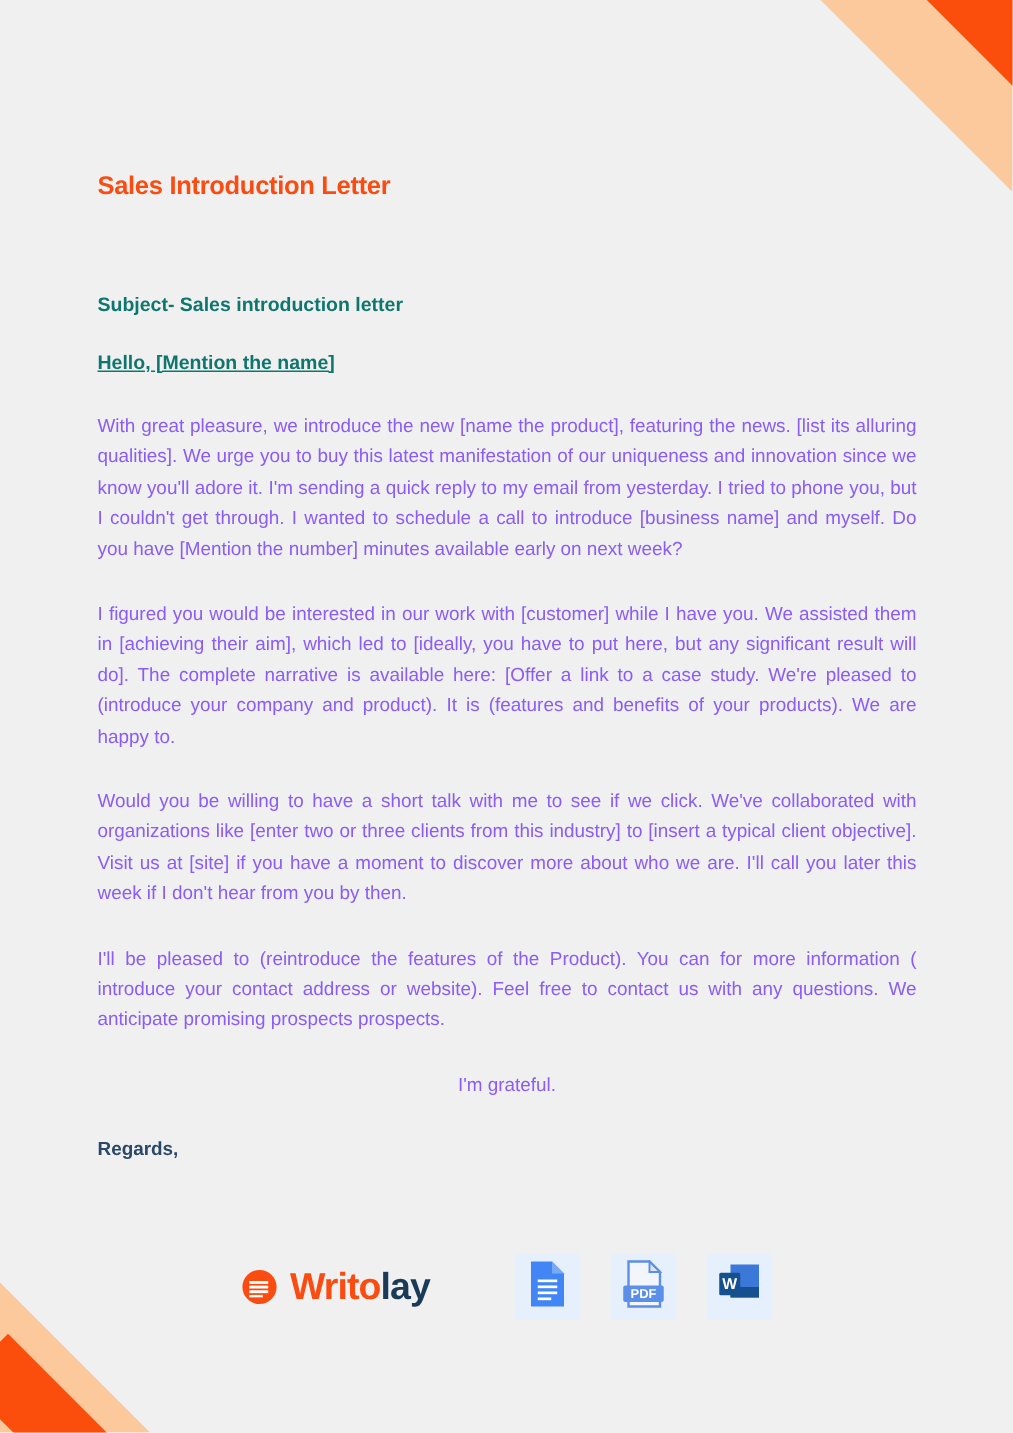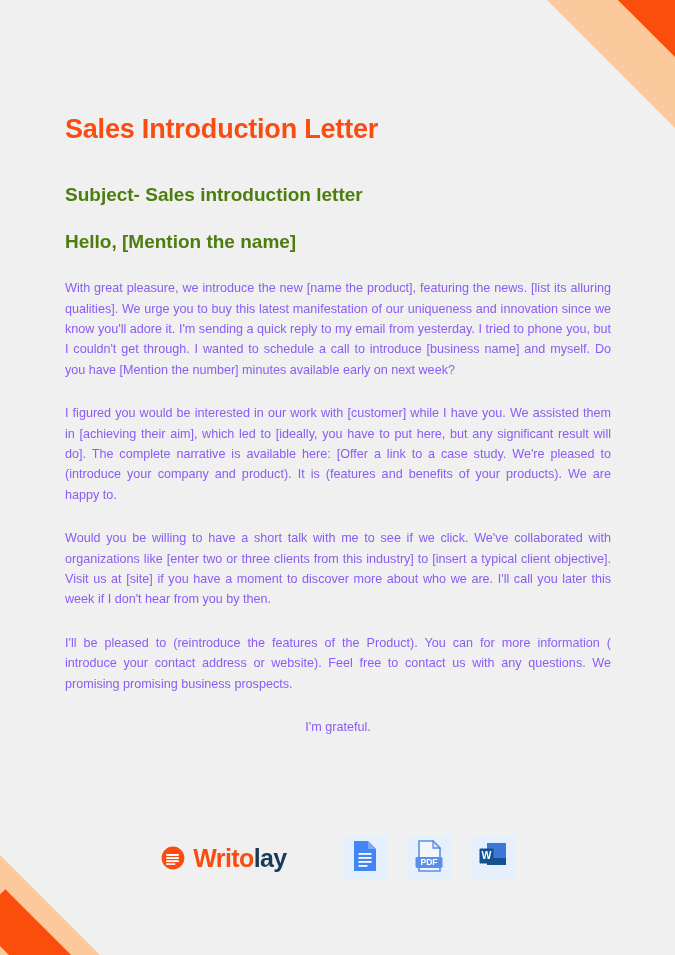--- a/index.html
+++ b/index.html
@@ -59,39 +59,39 @@
     height: 44px;
     background: #fb4d0b;
     transform: rotate(45deg);
     transform-origin: center center;
   }
 
   .doc-title {
     position: absolute;
     left: 65px;
     top: 114px;
-    font-size: 27px;
+    font-size: 17px;
     font-weight: bold;
     color: #fa4b11;
     letter-spacing: -0.2px;
   }
 
   .body-block {
     position: absolute;
     left: 65px;
     top: 178px;
     width: 546px;
     color: #2b4767;
   }
 
   .line-bold {
-    font-size: 19px;
-    font-weight: bold;
-    color: #4d7c0f;
-    margin: 4px 0 21px 0;
+    font-size: 13px;
+    font-weight: bold;
+    color: #0f766e;
+    margin: 16px 0 21px 0;
     line-height: 1.35;
   }
 
   p.para {
     font-size: 12.6px;
     font-weight: normal;
     color: #8b5cf6;
     text-align: justify;
     line-height: 1.62;
     margin: 0 0 23px 0;
@@ -168,29 +168,30 @@
   <div class="corner-tr-orange"></div>
   <div class="corner-bl-peach"></div>
   <div class="corner-bl-orange"></div>
 
   <div class="doc-title">Sales Introduction Letter</div>
 
   <div class="body-block">
 
     <div class="line-bold">Subject-  Sales introduction letter</div>
 
-    <div class="line-bold" style="margin-bottom:24px;">Hello, [Mention the name]</div>
+    <div class="line-bold" style="margin-bottom:24px;text-decoration:underline;">Hello, [Mention the name]</div>
 
     <p class="para">With great pleasure, we introduce the new  [name the product], featuring the news. [list its alluring qualities]. We urge you to buy this latest manifestation of our uniqueness and innovation since we know you'll adore it. I'm sending a quick reply to my email from yesterday. I tried to phone you, but I couldn't get through. I wanted to schedule a call to introduce [business name] and myself. Do you have [Mention the number] minutes available early on next week?</p>
     <p class="para">I figured you would be interested in our work with [customer] while I have you. We assisted them in [achieving their aim], which led to [ideally, you have to put here, but any significant result will do]. The complete narrative is available here: [Offer a link to a case study. We're pleased to (introduce your company and product). It is (features and benefits of your products). We are happy to.</p>
     <p class="para">Would you be willing to have a short talk with me to see if we click. We've collaborated with organizations like [enter two or three clients from this industry] to [insert a typical client objective]. Visit us at [site] if you have a moment to discover more about who we are. I'll call you later this week if I don't hear from you by then.</p>
-    <p class="para">I'll be pleased to (reintroduce the features of the Product). You can for more information ( introduce your contact address or website). Feel free to contact us with any questions. We promising promising business prospects.</p>
+    <p class="para">I'll be pleased to (reintroduce the features of the Product). You can for more information ( introduce your contact address or website). Feel free to contact us with any questions. We anticipate promising prospects prospects.</p>
 
     <p class="para plain">I'm grateful.</p>
 
+    <p class="closing-bold">Regards,</p>
   </div>
 
   <div class="footer">
 
     <div class="brand">
       <span class="brand-mark">
         <svg width="26" height="26" viewBox="0 0 26 26">
           <circle cx="13" cy="13" r="11.4" fill="#fa4b11"></circle>
           <path d="M15.2 2.4 L15.2 8.4 L21.6 8.4 Z" fill="#fa4b11"></path>
           <rect x="6.2" y="9.0" width="12.6" height="1.9" fill="#ffffff"></rect>

